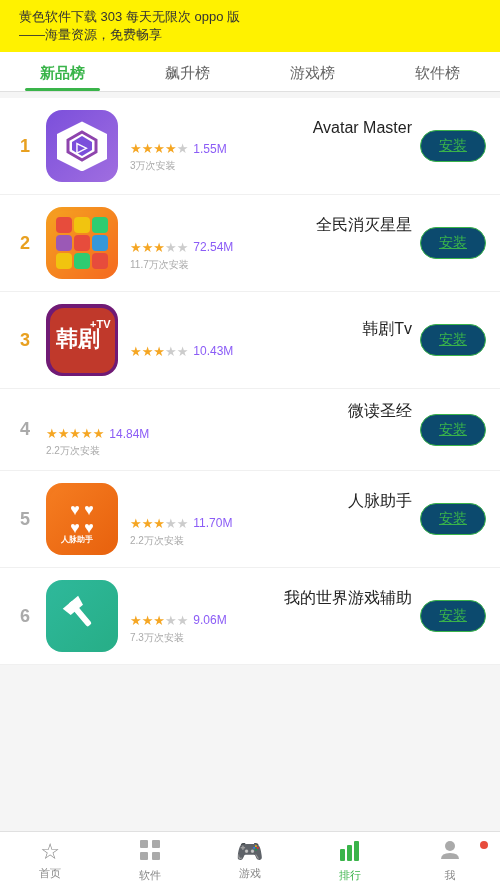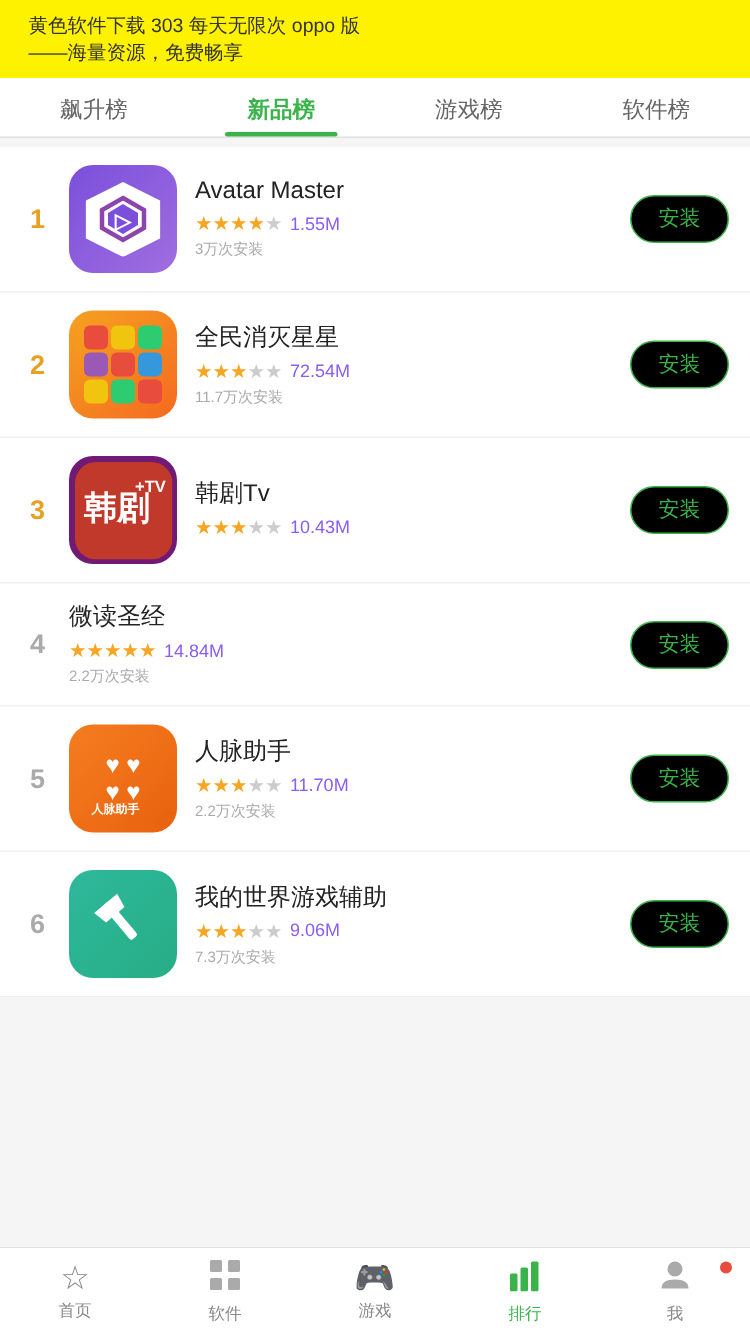--- a/index.html
+++ b/index.html
@@ -93,20 +93,21 @@
 
     .app-info {
       flex: 1;
       min-width: 0;
     }
     .app-name {
       font-size: 16px;
       color: #222;
       font-weight: 500;
       margin-bottom: 4px;
+      text-align: right;
     }
     .app-stars {
       display: flex;
       align-items: center;
       margin-bottom: 3px;
     }
     .star {
       color: #f5a623;
       font-size: 13px;
     }
@@ -123,23 +124,24 @@
       color: #aaa;
     }
 
     .install-btn {
       border: 1.5px solid #3ab44a;
       border-radius: 20px;
       padding: 6px 18px;
       color: #3ab44a;
       font-size: 14px;
       cursor: pointer;
-      background: #000000;
+      background: #0c4a6e;
       flex-shrink: 0;
       margin-left: 8px;
+      text-decoration: underline;
     }
 
     
     .icon-avatar-master {
       background: linear-gradient(135deg, #7b4fdb, #a06ee0);
     }
     .icon-quanmin {
       background: linear-gradient(135deg, #f5a020, #f56b20);
     }
     .icon-hanju {
@@ -205,22 +207,22 @@
   </style>
 </head>
 <body>
 
 <div class="ad-banner">
   <div>黄色软件下载 303 每天无限次 oppo 版</div>
   <div>——海量资源，免费畅享</div>
 </div>
 
 <div class="tab-nav">
+  <div class="tab-nav-item active">新品榜</div>
   <div class="tab-nav-item">飙升榜</div>
-  <div class="tab-nav-item active">新品榜</div>
   <div class="tab-nav-item">游戏榜</div>
   <div class="tab-nav-item">软件榜</div>
 </div>
 
 <div class="app-list">
 
   <div class="app-item">
     <div class="rank-num rank-1">1</div>
     <div class="app-icon icon-avatar-master">
       <div class="icon-avatar-master-shape">

